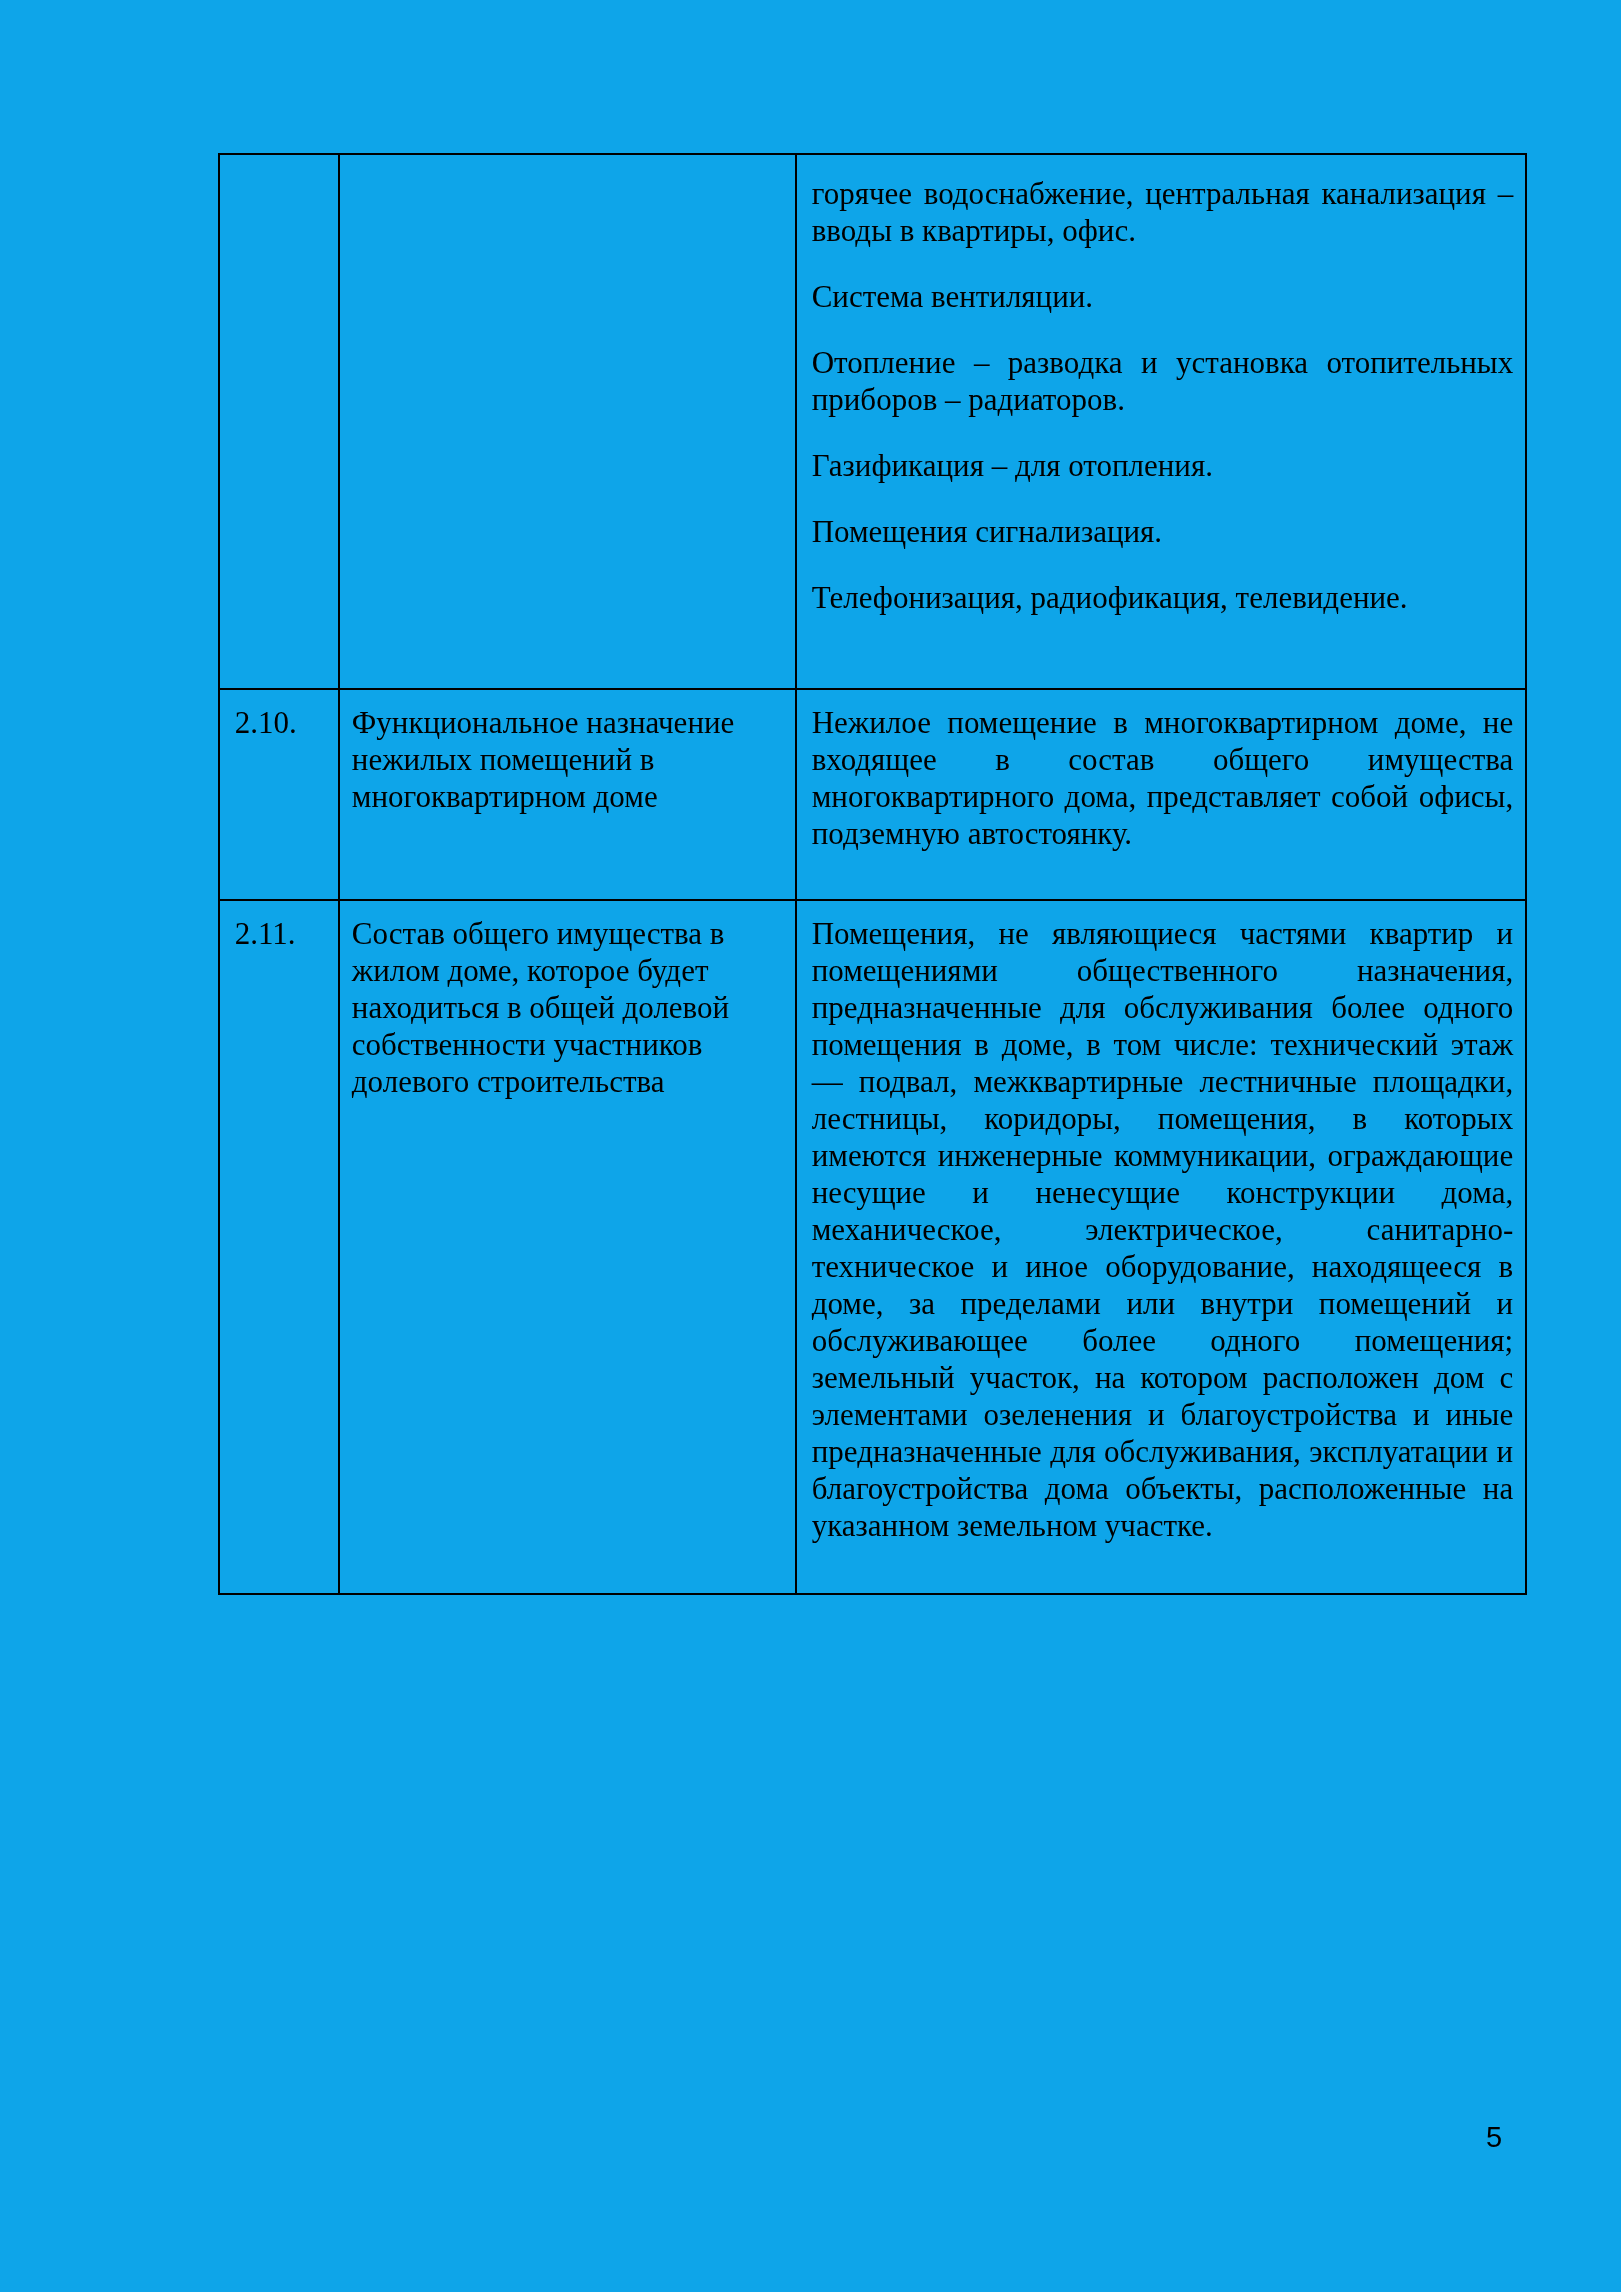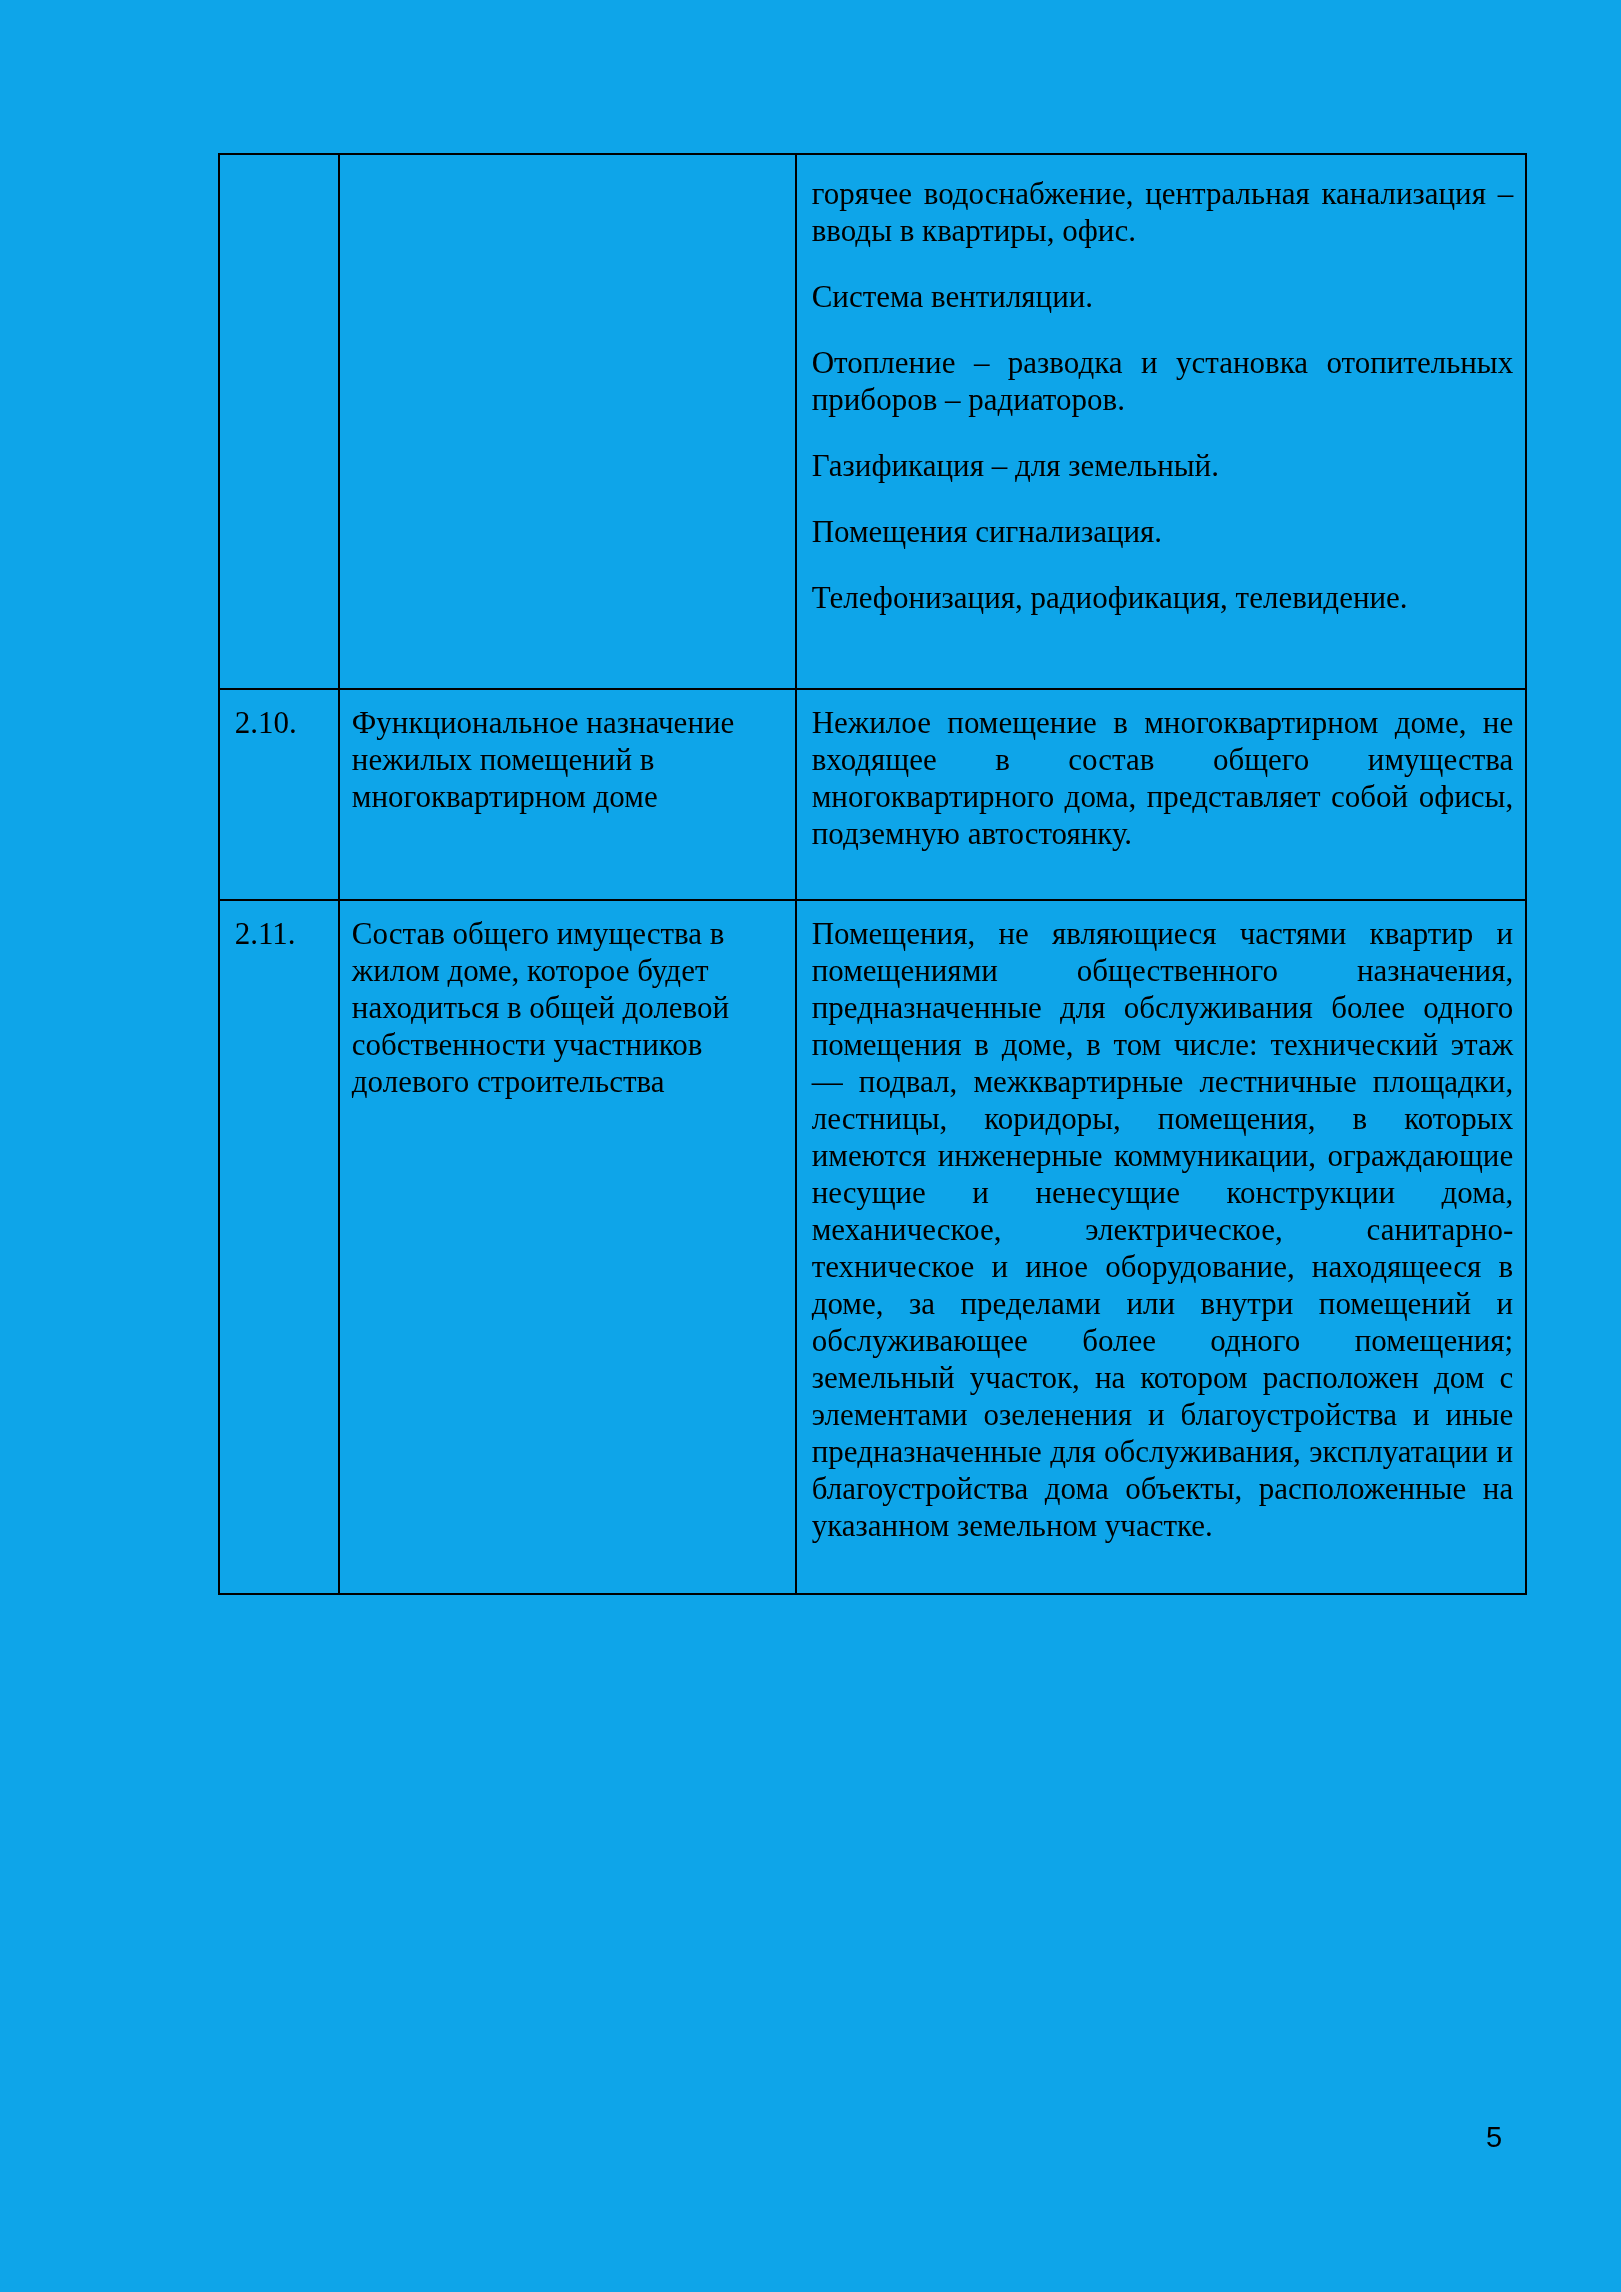--- a/index.html
+++ b/index.html
@@ -77,21 +77,21 @@
       <col style="width:730px">
     </colgroup>
     <tbody>
       <tr style="height:535px">
         <td class="c-num"></td>
         <td class="c-label"></td>
         <td class="c-content-paras">
             <p>горячее водоснабжение, центральная канализация – вводы в квартиры, офис.</p>
             <p>Система вентиляции.</p>
             <p>Отопление – разводка и установка отопительных приборов – радиаторов.</p>
-            <p>Газификация – для земельный.</p>
+            <p>Газификация – для отопления.</p>
             <p>Помещения сигнализация.</p>
             <p>Телефонизация, радиофикация, телевидение.</p>
           </td>
       </tr>
       <tr style="height:211px">
         <td class="c-num">2.10.</td>
         <td class="c-label">Функциональное назначение
 нежилых помещений в
 многоквартирном доме</td>
         <td class="c-content">Нежилое помещение в многоквартирном доме, не входящее в состав общего имущества многоквартирного дома, представляет собой офисы, подземную автостоянку.</td>

